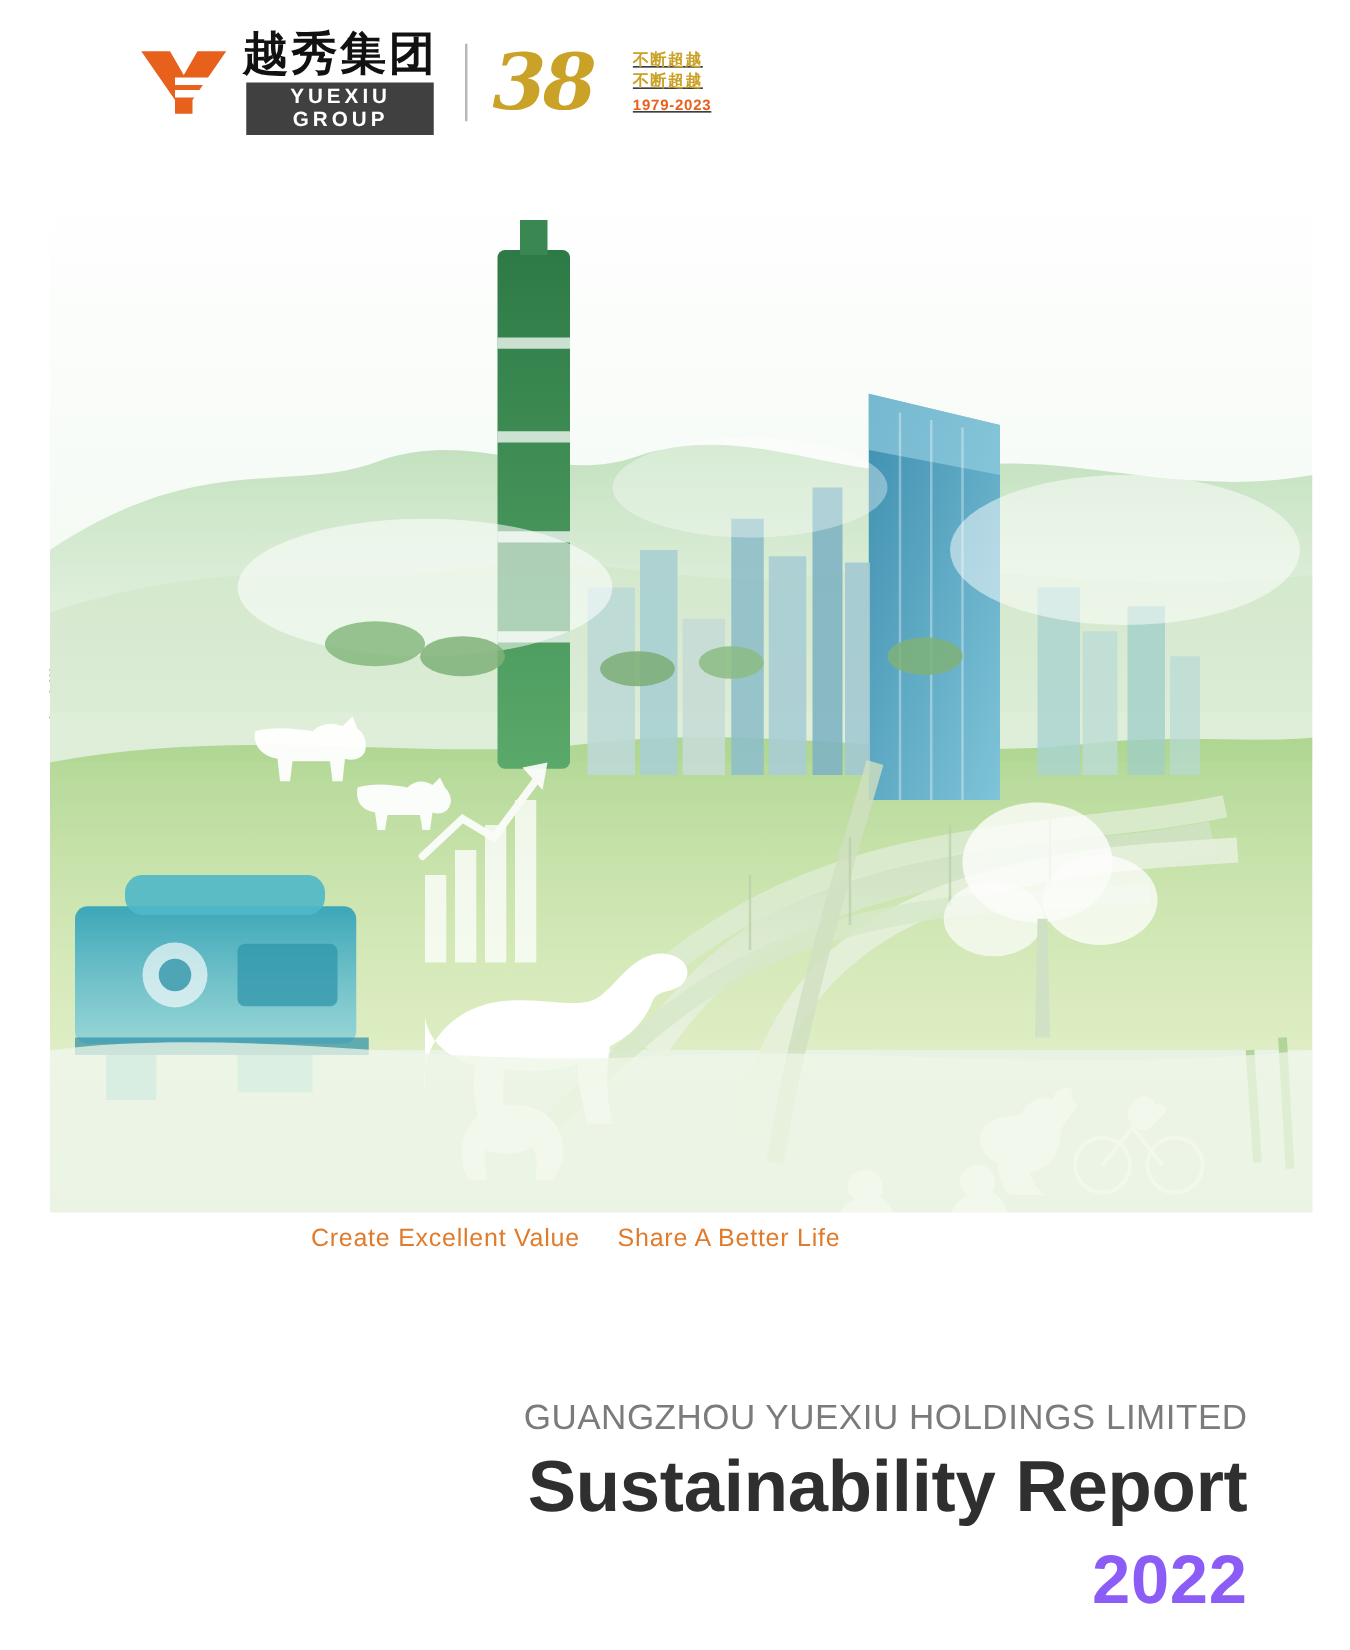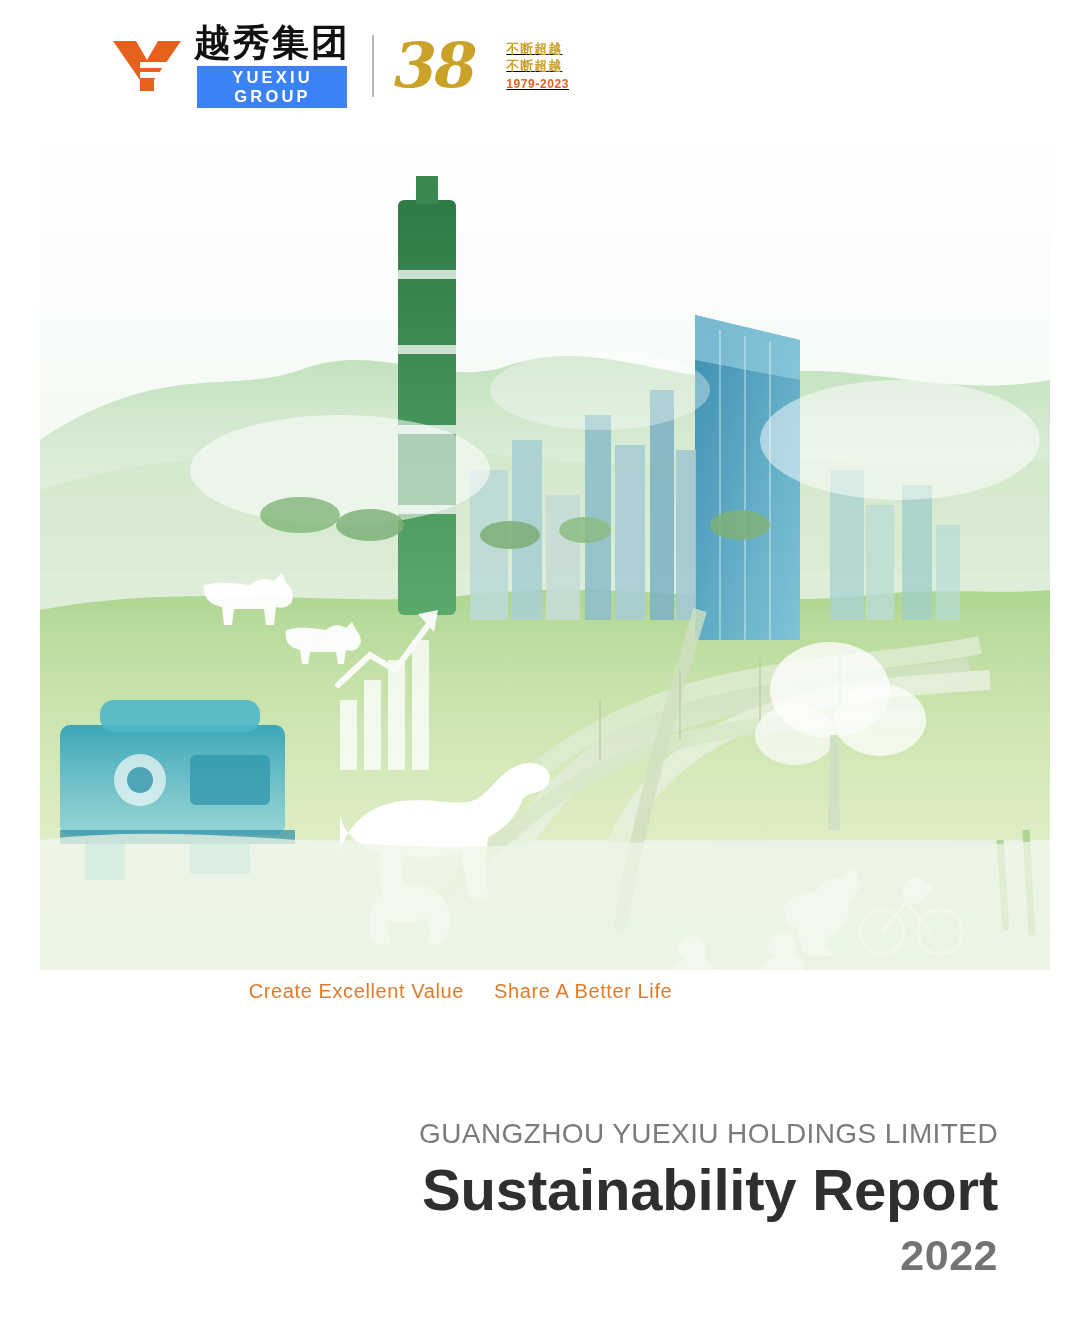--- a/index.html
+++ b/index.html
@@ -72,21 +72,21 @@
   .logo-cn {
     font-family: "DejaVu Sans", sans-serif;
     font-size: 37px;
     font-weight: bold;
     color: #111111;
     letter-spacing: 2px;
     line-height: 1.05;
   }
   .logo-en {
     margin-top: 3px;
-    background: #3b82f6;
+    background: #404040;
     color: #ffffff;
     font-size: 16.5px;
     font-weight: bold;
     letter-spacing: 3.2px;
     padding: 2px 6px 2px 7px;
     text-align: center;
     width: 150px;
     box-sizing: border-box;
   }
   .logo-divider {
@@ -171,22 +171,22 @@
     font-weight: 300;
   }
   .report-line {
     color: #2f2f2f;
     font-size: 58px;
     font-weight: bold;
     margin-top: 6px;
     letter-spacing: -0.2px;
   }
   .year-line {
-    color: #737373;
-    font-size: 43px;
+    color: #8b5cf6;
+    font-size: 55px;
     font-weight: bold;
     margin-top: 8px;
     letter-spacing: 0.5px;
   }
 </style>
 </head>
 <body>
 
 <div class="page">
 

